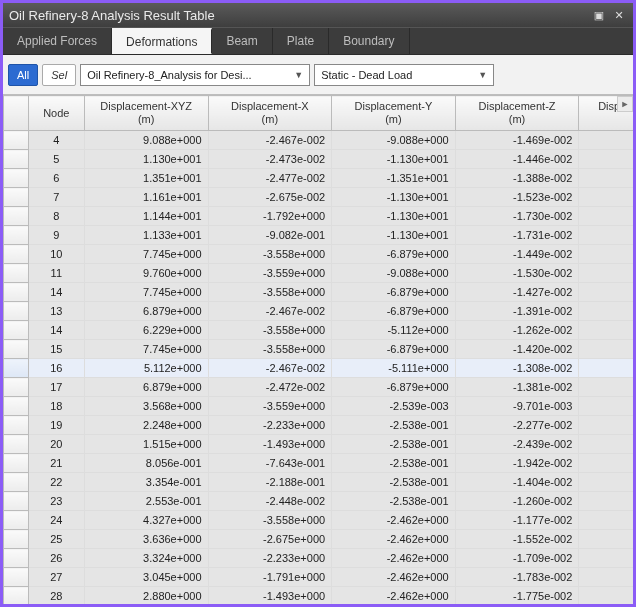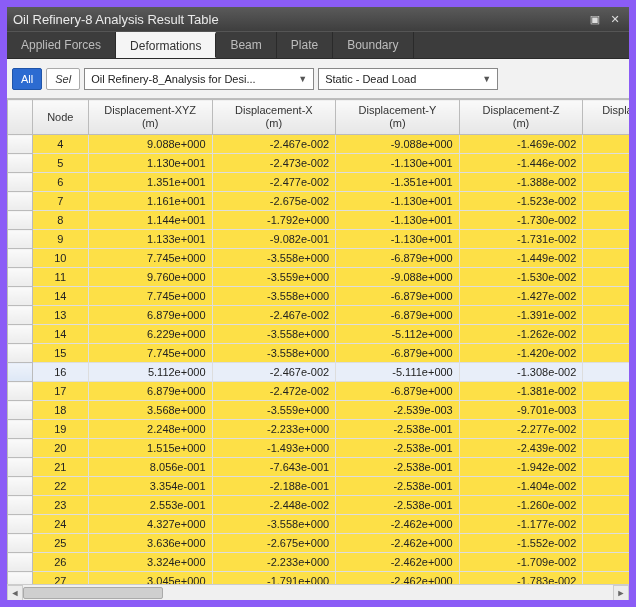--- a/index.html
+++ b/index.html
@@ -10,21 +10,21 @@
     width: 636px;
     height: 607px;
     overflow: hidden;
   }
   .window {
     width: 636px;
     height: 607px;
     background: #4a4a4a;
     display: flex;
     flex-direction: column;
-    border: 7px solid #8b5cf6;
+    border: 3px solid #8b5cf6;
   }
   .titlebar {
     height: 24px;
     background: linear-gradient(#5a5a5a,#3e3e3e);
     color: #eaeaea;
     display: flex;
     align-items: center;
     padding: 0 6px;
     font-size: 13px;
   }
@@ -104,25 +104,24 @@
     margin-left: 8px;
     color: #555;
     font-size: 9px;
   }
   .combo.analysis { width: 230px; }
   .combo.analysis .lbl { flex:1; white-space:nowrap; overflow:hidden; text-overflow:ellipsis; }
   .combo.loadcase { width: 180px; }
   .combo.loadcase .lbl { flex:1; }
   .grid-wrap {
     flex: 1;
-    background: #fde047;
+    background: #e5e5e5;
     overflow: hidden;
     position: relative;
     display:flex;
-    flex-direction:column;
     justify-content:space-between;
   }
   .grid-scroll {
     flex:1;
     overflow-x: auto;
     overflow-y: hidden;
   }
   table.grid {
     border-collapse: collapse;
     width: 700px;

